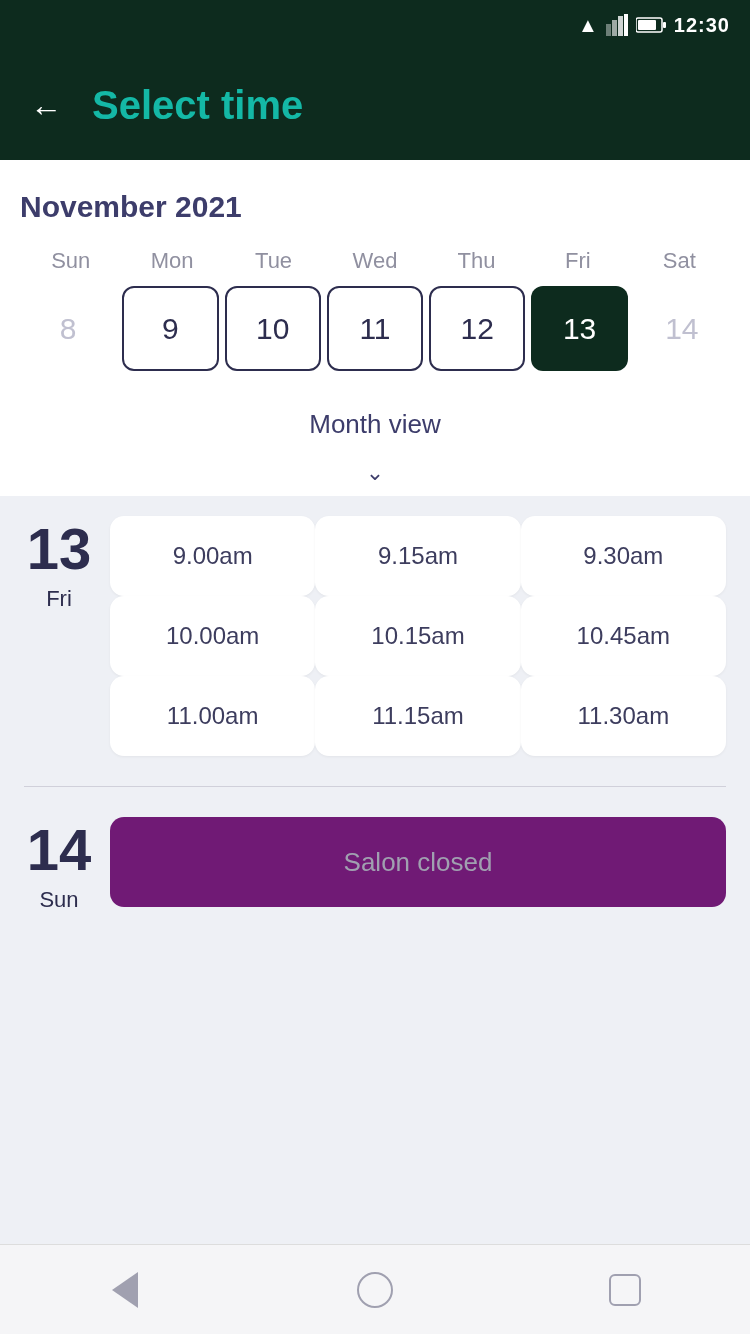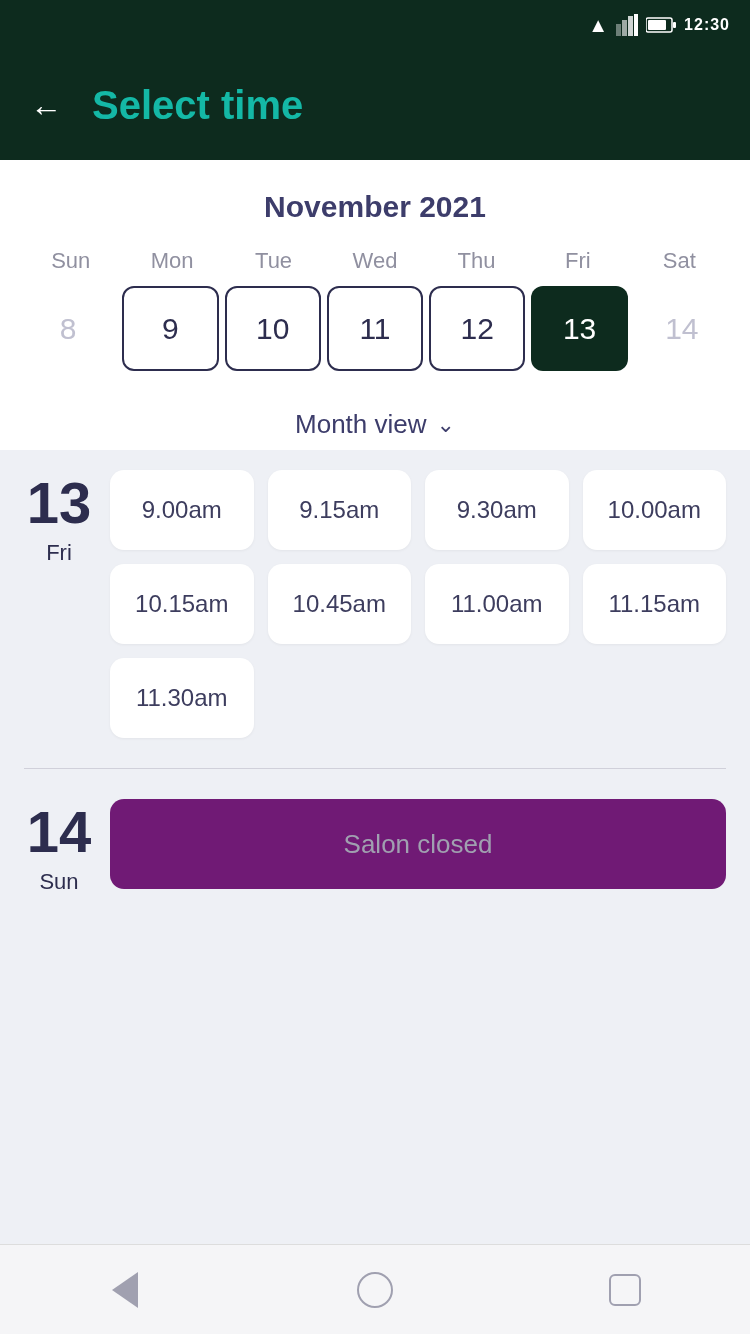--- a/index.html
+++ b/index.html
@@ -24,21 +24,21 @@
       padding: 0 20px;
       gap: 10px;
     }
     .status-icons {
       display: flex;
       align-items: center;
       gap: 8px;
     }
     .status-time {
       color: white;
-      font-size: 16px;
+      font-size: 20px;
       font-weight: 600;
       letter-spacing: 1px;
     }
 
     
     .header {
       background: #0d2b1e;
       height: 110px;
       display: flex;
       align-items: center;
@@ -56,21 +56,21 @@
       font-size: 40px;
       font-weight: 700;
     }
 
     
     .calendar-section {
       background: white;
       padding: 30px 20px 20px;
     }
     .month-title {
-      text-align: center;
+      text-align: left;
       color: #3d3d6b;
       font-size: 30px;
       font-weight: 600;
       margin-bottom: 24px;
     }
     .week-days {
       display: grid;
       grid-template-columns: repeat(7, 1fr);
       text-align: center;
       margin-bottom: 12px;
@@ -109,22 +109,23 @@
       color: white;
       border: none;
     }
 
     
     .month-view-row {
       display: flex;
       align-items: center;
       justify-content: center;
       padding: 18px 0 10px;
-      gap: 10px;
+      gap: 20px;
       background: white;
+      flex-direction: column;
     }
     .month-view-label {
       color: #3d3d6b;
       font-size: 26px;
       font-weight: 500;
     }
     .chevron-down {
       color: #3d3d6b;
       font-size: 22px;
     }
@@ -147,22 +148,21 @@
     }
     .day-name-small {
       color: #2d2d4e;
       font-size: 22px;
       font-weight: 400;
       margin-top: 8px;
     }
 
     .time-grid {
       display: grid;
-      grid-template-columns: repeat(4, 1fr);
-      gap: 14px;
+      grid-template-columns: repeat(3, 1fr);
       flex: 1;
     }
 
     .time-slot {
       background: white;
       border-radius: 14px;
       height: 80px;
       display: flex;
       align-items: center;
       justify-content: center;

